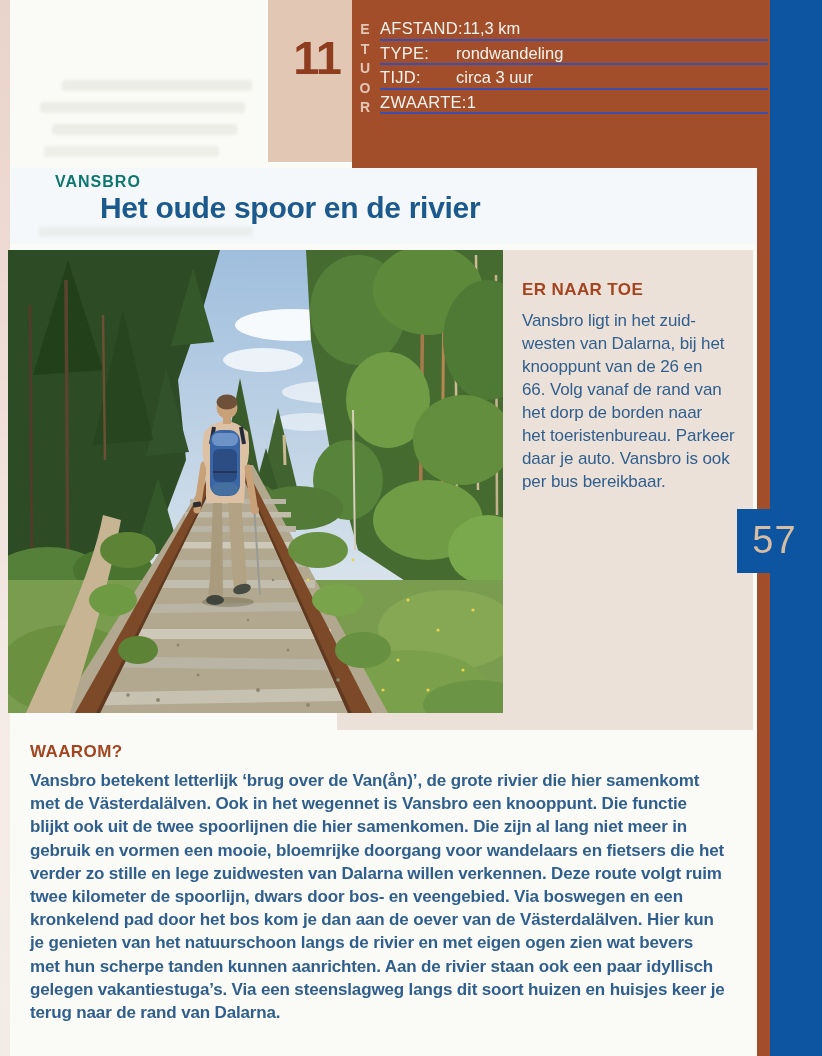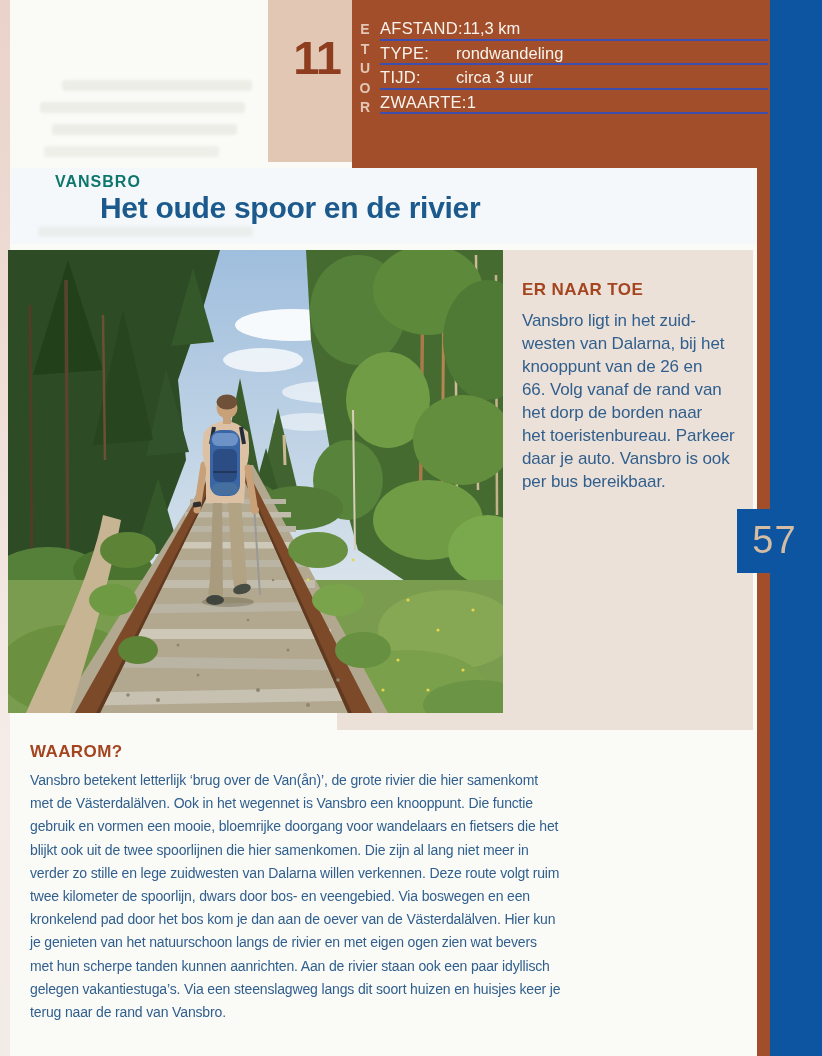--- a/index.html
+++ b/index.html
@@ -41,21 +41,21 @@
   .sidebar-line{font-size:17px;line-height:23px;color:var(--body-blue);white-space:nowrap;letter-spacing:-.1px;}
   
   .photo{position:absolute;left:8px;top:250px;width:495px;height:463px;display:block;}
   
   .page-tab{position:absolute;left:737px;top:509px;width:85px;height:64px;background:var(--bar-blue);padding-left:38px;}
   .page-tab .pnum{position:absolute;left:0;right:10px;top:0;height:64px;line-height:62px;
     text-align:center;font-size:38px;color:var(--tab-text);letter-spacing:1px;}
   
   .why-section{position:absolute;left:30px;top:742px;width:730px;}
   .why-heading{font-size:17px;font-weight:700;letter-spacing:.4px;color:var(--heading-rust);margin-bottom:7px;}
-  .why-line{font-size:14px;line-height:23.2px;color:var(--body-blue);white-space:nowrap;letter-spacing:-.15px;}
+  .why-line{font-size:17px;line-height:23.2px;color:var(--body-blue);white-space:nowrap;letter-spacing:-.15px;font-weight:bold;}
   
   .bleed{position:absolute;background:#85946f;opacity:.12;filter:blur(1.5px);border-radius:3px;}
 </style>
 </head>
 <body>
 
 <div class="page">
 
   <div class="left-strip"></div>
   <div class="blue-bar"></div>
@@ -273,33 +273,33 @@
   </div>
 
   <div class="why-section">
     <div class="why-heading">WAAROM?</div>
     <div>
 
         <div class="why-line">Vansbro betekent letterlijk ‘brug over de Van(ån)’, de grote rivier die hier samenkomt</div>
 
         <div class="why-line">met de Västerdalälven. Ook in het wegennet is Vansbro een knooppunt. Die functie</div>
 
+        <div class="why-line">blijkt ook uit de twee spoorlijnen die hier samenkomen. Die zijn al lang niet meer in</div>
+
         <div class="why-line">gebruik en vormen een mooie, bloemrijke doorgang voor wandelaars en fietsers die het</div>
 
-        <div class="why-line">blijkt ook uit de twee spoorlijnen die hier samenkomen. Die zijn al lang niet meer in</div>
-
         <div class="why-line">verder zo stille en lege zuidwesten van Dalarna willen verkennen. Deze route volgt ruim</div>
 
         <div class="why-line">twee kilometer de spoorlijn, dwars door bos- en veengebied. Via boswegen en een</div>
 
         <div class="why-line">kronkelend pad door het bos kom je dan aan de oever van de Västerdalälven. Hier kun</div>
 
         <div class="why-line">je genieten van het natuurschoon langs de rivier en met eigen ogen zien wat bevers</div>
 
         <div class="why-line">met hun scherpe tanden kunnen aanrichten. Aan de rivier staan ook een paar idyllisch</div>
 
         <div class="why-line">gelegen vakantiestuga’s. Via een steenslagweg langs dit soort huizen en huisjes keer je</div>
 
-        <div class="why-line">terug naar de rand van Vansbro.</div>
+        <div class="why-line">terug naar de rand van Dalarna.</div>
       </div>
   </div>
 
 </div>
 
 </body></html>

